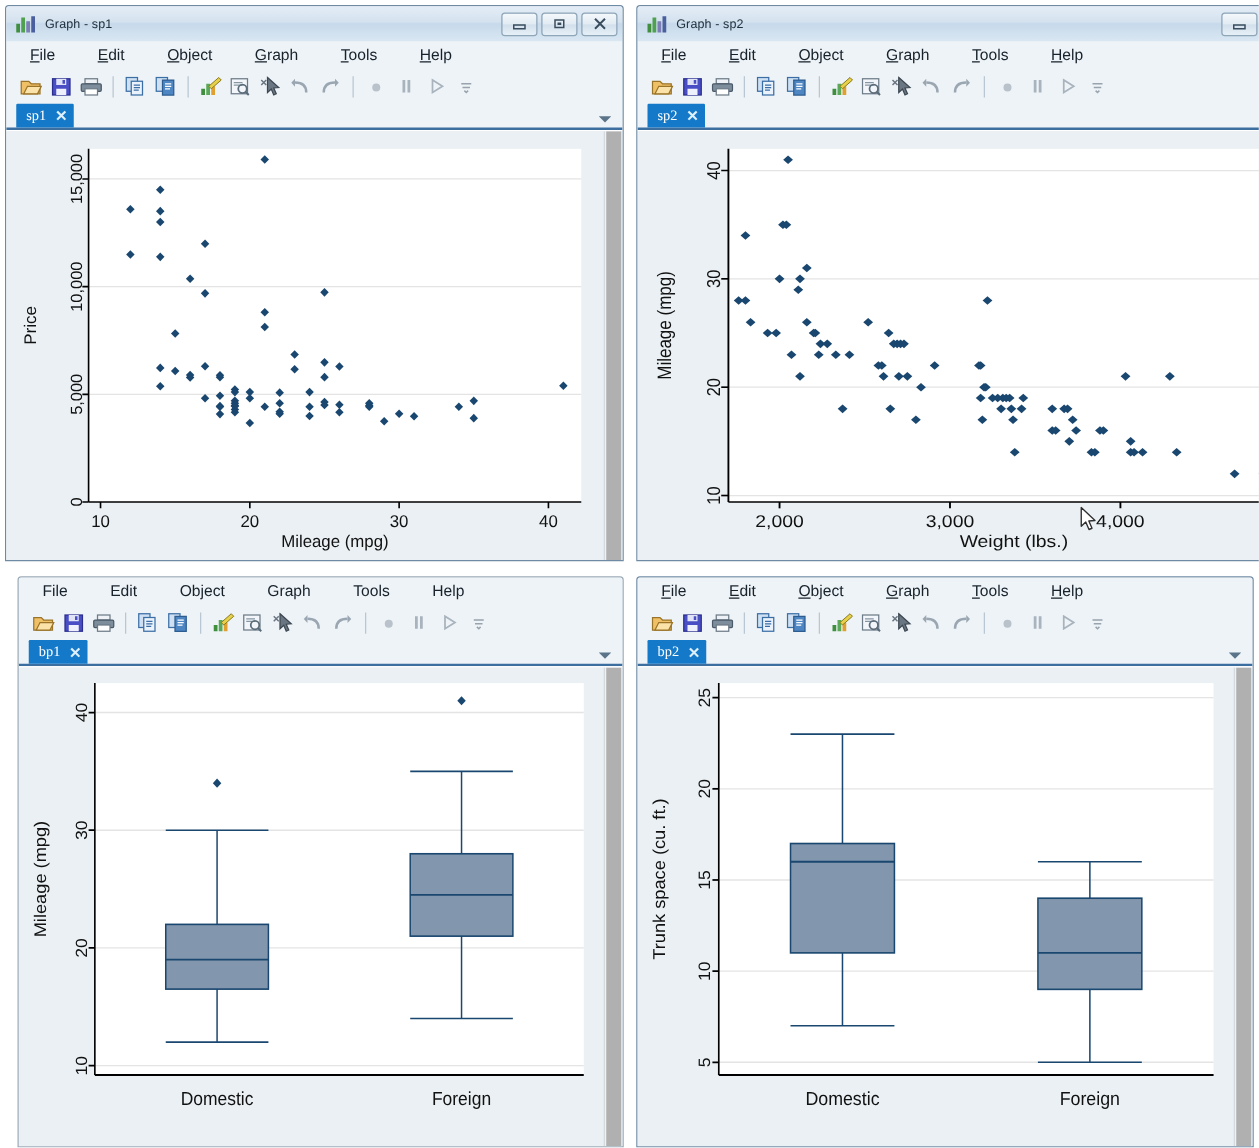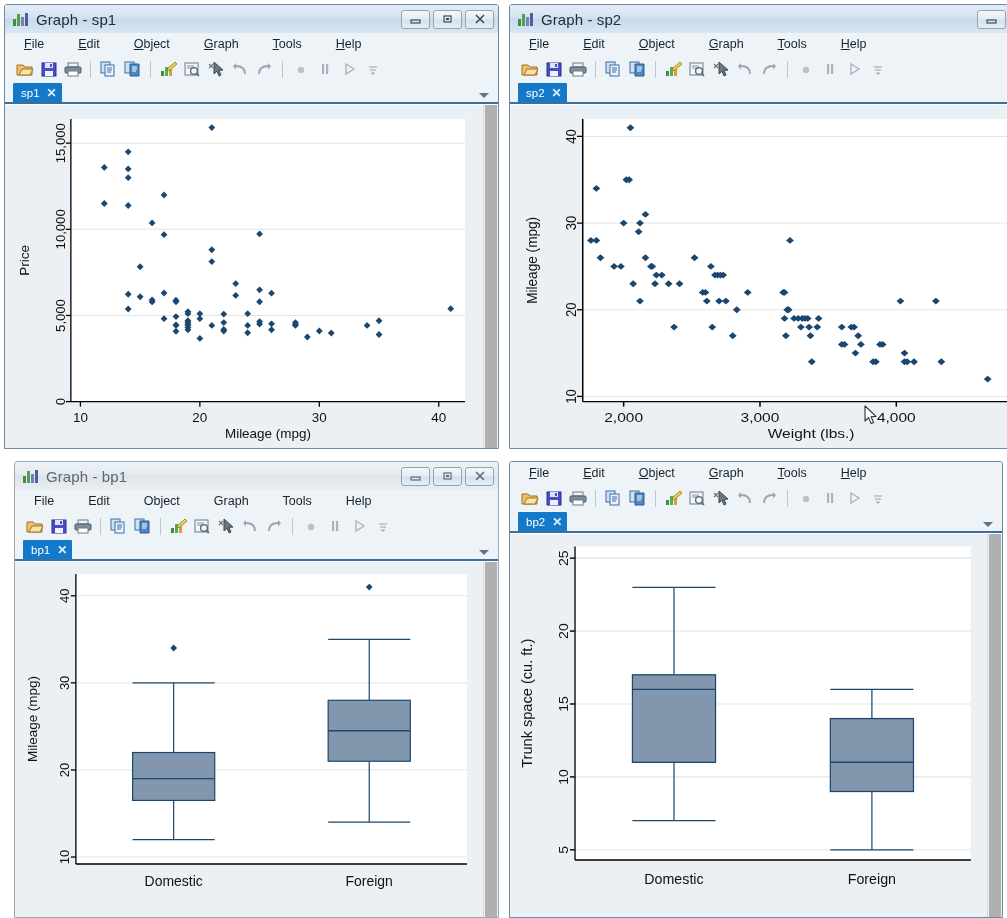--- a/index.html
+++ b/index.html
@@ -43,21 +43,21 @@
   .title-icon { width: 16px; height: 14px; margin-right: 7px; position: relative; flex: 0 0 16px; }
   .title-icon i {
     position: absolute; bottom: 0; width: 3px; display: block;
   }
   .title-icon i:nth-child(1){ left:0;  height: 7px;  background:#3f8f3f; }
   .title-icon i:nth-child(2){ left:4px;height: 12px; background:#4fa04f; }
   .title-icon i:nth-child(3){ left:8px;height: 9px;  background:#7b7fb5; }
   .title-icon i:nth-child(4){ left:12px;height:13px; background:#4a5f9e; }
 
   .title-text {
-    font-size: 15px; color: #20303d; white-space: nowrap;
+    font-size: 10px; color: #20303d; white-space: nowrap;
     letter-spacing: .1px;
   }
   .win.inactive .title-text { color: #5a6670; }
 
   .wbtns { margin-left: auto; display: flex; gap: 3px; align-items: center; }
   .wbtn {
     width: 29px; height: 19px;
     border: 1px solid #8fa5b8;
     border-radius: 3px;
     background: linear-gradient(to bottom, #f4f8fb 0%, #e2ebf3 48%, #d2e0ec 52%, #e6eff6 100%);
@@ -112,20 +112,21 @@
   }
   .tab {
     height: 19px;
     background: #1479c8;
     color: #ffffff;
     font-size: 11.5px;
     display: flex; align-items: center;
     padding: 0 5px 0 8px;
     gap: 7px;
     border-radius: 1px 1px 0 0;
+    font-family: Liberation Serif, serif;
   }
   .tab .tab-x { font-size: 12px; line-height: 1; font-weight: 700; color: #dff0ff; }
   .tab-chevron {
     position: absolute; right: 9px; bottom: 4px;
     width: 0; height: 0;
     border-left: 5px solid transparent;
     border-right: 5px solid transparent;
     border-top: 5px solid #5b7489;
   }
 
@@ -678,47 +679,20 @@
             </g>
         </svg>
       </div>
       <div class="vscroll">
           <div class="thumb"></div>
         </div>
     </div>
   </div>
 
   <div class="win inactive" id="win-bp1" style="left:14px; top:461px; width:485px; height:457px;">
-    <div class="titlebar">
-      <span class="title-icon">
-          <i></i>
-          <i></i>
-          <i></i>
-          <i></i>
-        </span>
-      <span class="title-text">Graph - bp1</span>
-      <span class="wbtns">
-        <span class="wbtn">
-          <svg width="11" height="9">
-              <rect x="1" y="5" width="9" height="3" fill="none" stroke="#5e6c78" stroke-width="1.2"></rect>
-            </svg>
-        </span>
-        <span class="wbtn">
-          <svg width="11" height="10">
-              <rect x="2" y="2" width="7" height="6" fill="none" stroke="#5e6c78" stroke-width="1.2"></rect>
-              <rect x="4" y="4" width="3" height="2" fill="#5e6c78"></rect>
-            </svg>
-        </span>
-        <span class="wbtn">
-          <svg width="12" height="10">
-              <path d="M2,1 L10,9 M10,1 L2,9" stroke="#5e6c78" stroke-width="1.6" fill="none"></path>
-            </svg>
-        </span>
-      </span>
-    </div>
 
     <div class="menubar">
       <span class="menu-item">File</span>
       <span class="menu-item">Edit</span>
       <span class="menu-item">Object</span>
       <span class="menu-item">Graph</span>
       <span class="menu-item">Tools</span>
       <span class="menu-item">Help</span>
     </div>
 

